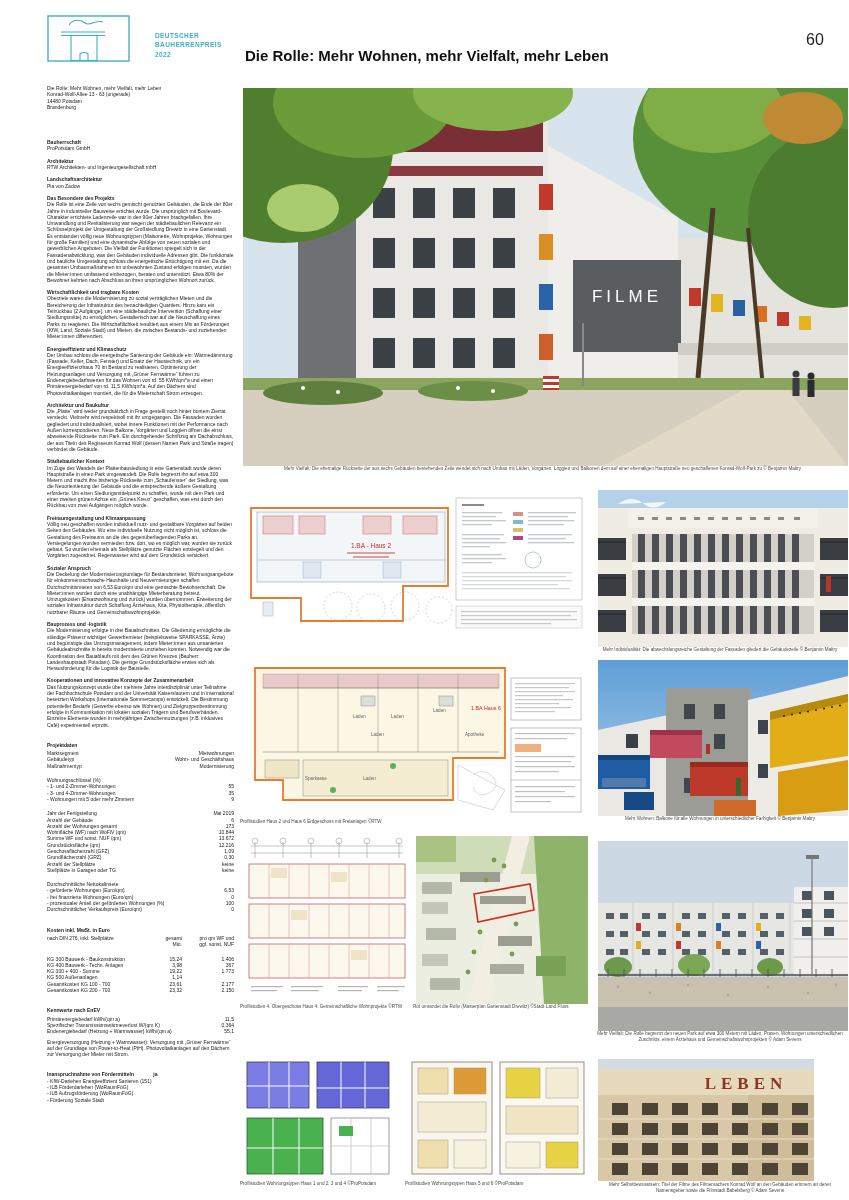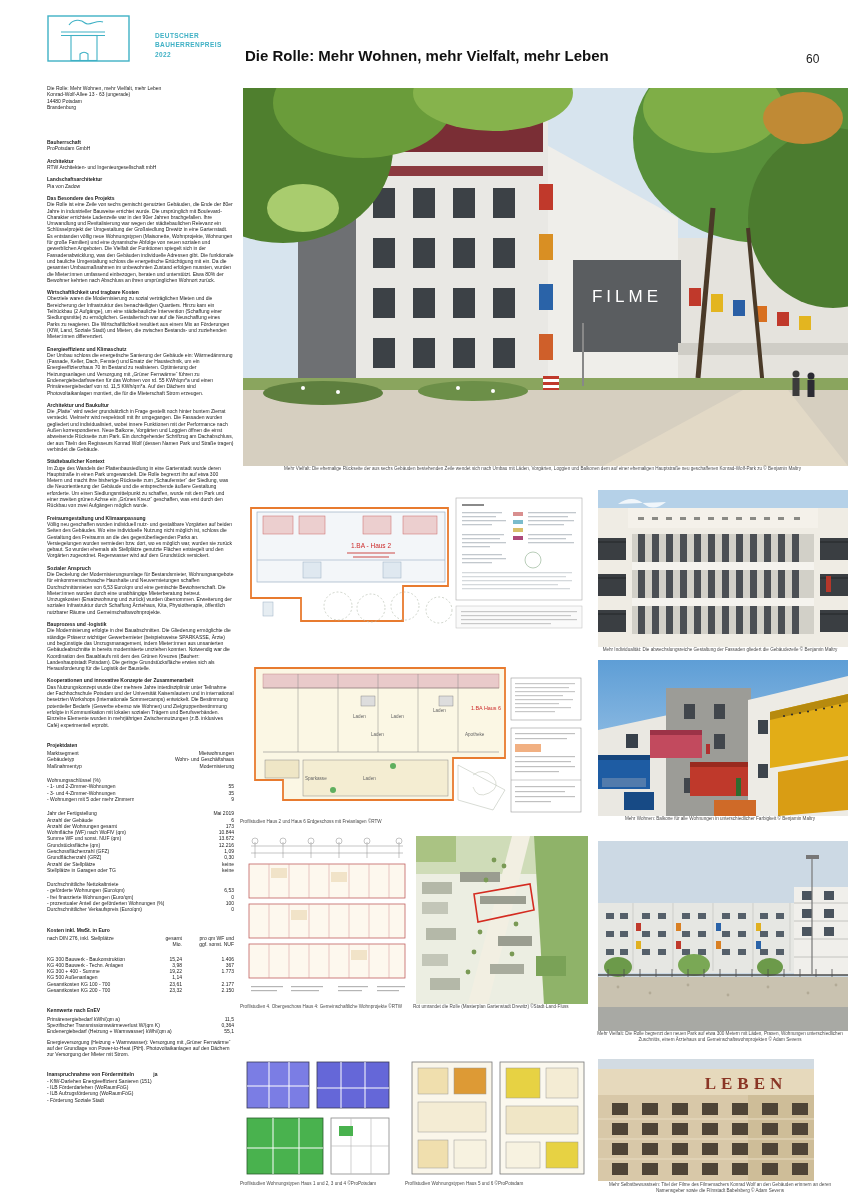--- a/index.html
+++ b/index.html
@@ -3,21 +3,21 @@
 <meta charset="utf-8">
 <style>
   html,body{margin:0;padding:0;background:#ffffff;}
   .page{position:relative;width:849px;height:1200px;background:#fff;overflow:hidden;
         font-family:"Liberation Sans",sans-serif;color:#1a1a1a;border-radius:28px;}
   
   .logo-box{position:absolute;left:47px;top:15px;}
   .logo-text{position:absolute;left:155px;top:31px;font-size:6.5px;line-height:1.45;
              letter-spacing:.4px;color:#3fb1c5;font-weight:bold;}
   .page-title{position:absolute;left:245px;top:37px;font-size:15px;font-weight:bold;color:#111;}
-  .page-number{position:absolute;left:806px;top:52px;font-size:12px;color:#222;}
+  .page-number{position:absolute;left:806px;top:31px;font-size:16px;color:#222;}
   
   .leftcol{position:absolute;left:47px;top:85px;width:187px;font-size:5px;line-height:1.26;color:#222;}
   .addr{margin-bottom:29px;}
   .section{margin-bottom:6px;}
   .sec-h{font-weight:bold;}
   .block-h{font-weight:bold;margin-bottom:2px;}
   .gap-lg{margin-top:14px;}
   .gap-md{margin-top:8px;}
   .row{display:flex;justify-content:space-between;}
   .row .lab{white-space:nowrap;overflow:hidden;}

